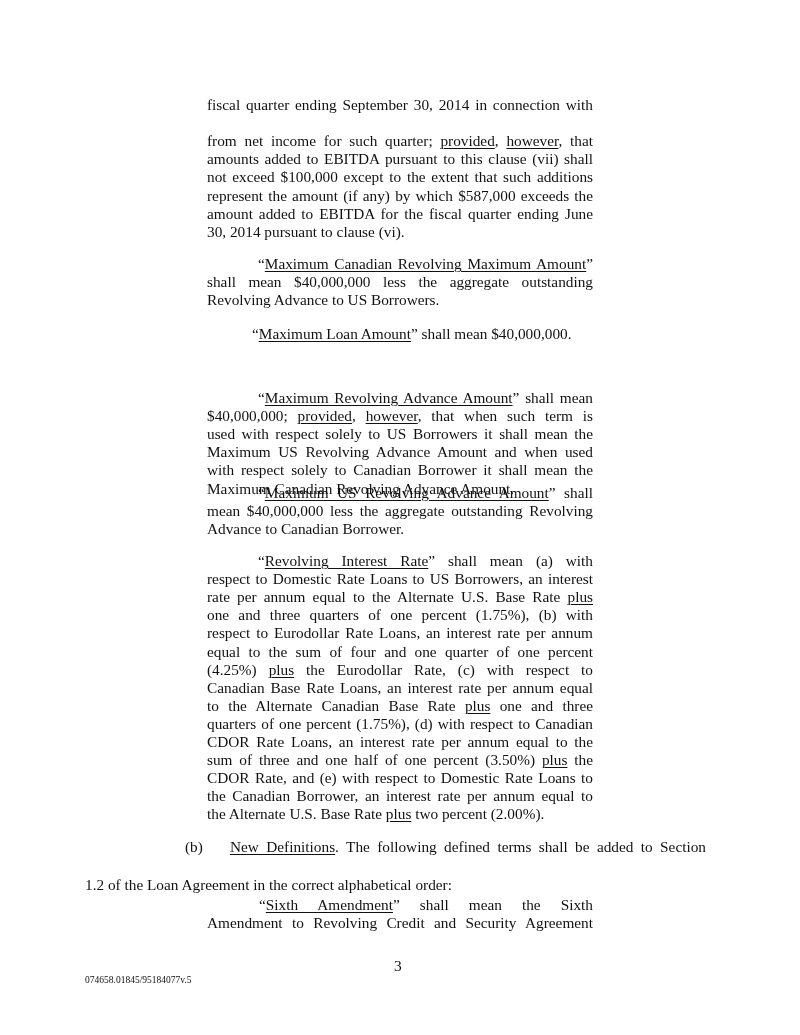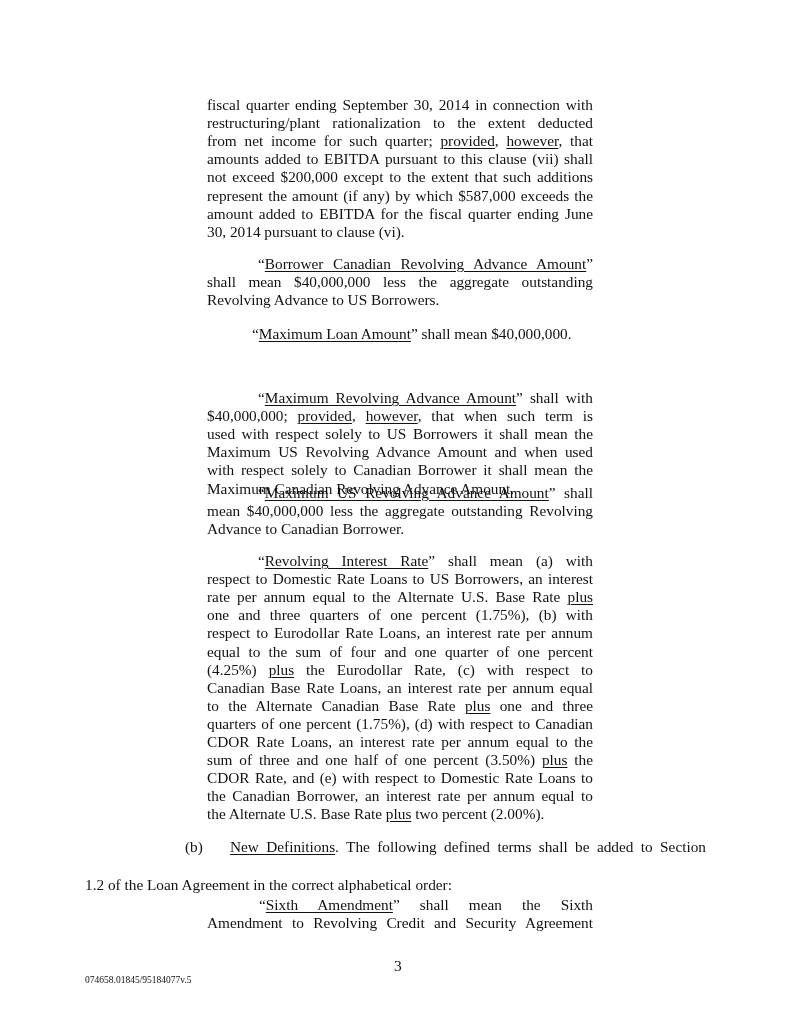--- a/index.html
+++ b/index.html
@@ -10,32 +10,31 @@
   .just { text-align: justify; text-align-last: justify; white-space: normal; }
   u { text-underline-offset: 2px; text-decoration-thickness: 1px; }
   .pagenum { position: absolute; left: 394px; top: 957px; font-size: 15.5px; }
   .docid { position: absolute; left: 85px; top: 975px; font-size: 9.5px; font-family: "Liberation Serif", serif; }
 </style>
 </head>
 <body>
 
 <div class="page" id="page">
     <div class="line just" style="left: 207px; width: 386px; top: 96px;">fiscal quarter ending September 30, 2014 in connection with</div>
-    <div class="line just" style="left: 207px; width: 386px; top: 114.1px;">restructuring/plant rationalization to the extent deducted</div>
     <div class="line just" style="left: 207px; width: 386px; top: 132.2px;"><span>from net income for such quarter; </span><u>provided</u><span>, </span><u>however</u><span>, that</span></div>
     <div class="line just" style="left: 207px; width: 386px; top: 150.3px;">amounts added to EBITDA pursuant to this clause (vii) shall</div>
-    <div class="line just" style="left: 207px; width: 386px; top: 168.4px;">not exceed $200,000 except to the extent that such additions</div>
+    <div class="line just" style="left: 207px; width: 386px; top: 168.4px;">not exceed $100,000 except to the extent that such additions</div>
     <div class="line just" style="left: 207px; width: 386px; top: 186.5px;">represent the amount (if any) by which $587,000 exceeds the</div>
     <div class="line just" style="left: 207px; width: 386px; top: 204.6px;">amount added to EBITDA for  the fiscal quarter ending June</div>
     <div class="line" style="left: 207px; top: 222.7px;">30, 2014 pursuant to clause (vi).</div>
-    <div class="line just" style="left: 258px; width: 335px; top: 255px;"><span>“</span><u>Borrower Canadian Revolving Advance Amount</u><span>”</span></div>
+    <div class="line just" style="left: 258px; width: 335px; top: 255px;"><span>“</span><u>Maximum Canadian Revolving Maximum Amount</u><span>”</span></div>
     <div class="line just" style="left: 207px; width: 386px; top: 273.1px;">shall mean $40,000,000 less the aggregate outstanding</div>
     <div class="line" style="left: 207px; top: 291.2px;">Revolving Advance to US Borrowers.</div>
     <div class="line" style="left: 252px; top: 325px;"><span>“</span><u>Maximum Loan Amount</u><span>” shall mean $40,000,000.</span></div>
-    <div class="line just" style="left: 258px; width: 335px; top: 389px;"><span>“</span><u>Maximum Revolving Advance Amount</u><span>” shall with</span></div>
+    <div class="line just" style="left: 258px; width: 335px; top: 389px;"><span>“</span><u>Maximum Revolving Advance Amount</u><span>” shall mean</span></div>
     <div class="line just" style="left: 207px; width: 386px; top: 407.1px;"><span>$40,000,000; </span><u>provided</u><span>, </span><u>however</u><span>, that when such term is</span></div>
     <div class="line just" style="left: 207px; width: 386px; top: 443.3px;">Maximum US Revolving Advance Amount and when used</div>
     <div class="line just" style="left: 207px; width: 386px; top: 425.2px;">used with respect solely to US Borrowers it shall mean the</div>
     <div class="line just" style="left: 207px; width: 386px; top: 461.4px;">with respect solely to Canadian Borrower it shall mean the</div>
     <div class="line" style="left: 207px; top: 479.5px;">Maximum Canadian Revolving Advance Amount.</div>
     <div class="line just" style="left: 258px; width: 335px; top: 484px;"><span>“</span><u>Maximum US Revolving Advance Amount</u><span>” shall</span></div>
     <div class="line just" style="left: 207px; width: 386px; top: 502.1px;">mean $40,000,000 less the aggregate outstanding Revolving</div>
     <div class="line" style="left: 207px; top: 520.2px;">Advance to Canadian Borrower.</div>
     <div class="line just" style="left: 258px; width: 335px; top: 552px;"><span>“</span><u>Revolving Interest Rate</u><span>” shall mean (a) with</span></div>
     <div class="line just" style="left: 207px; width: 386px; top: 570.1px;">respect to Domestic Rate Loans to US Borrowers, an interest</div>

